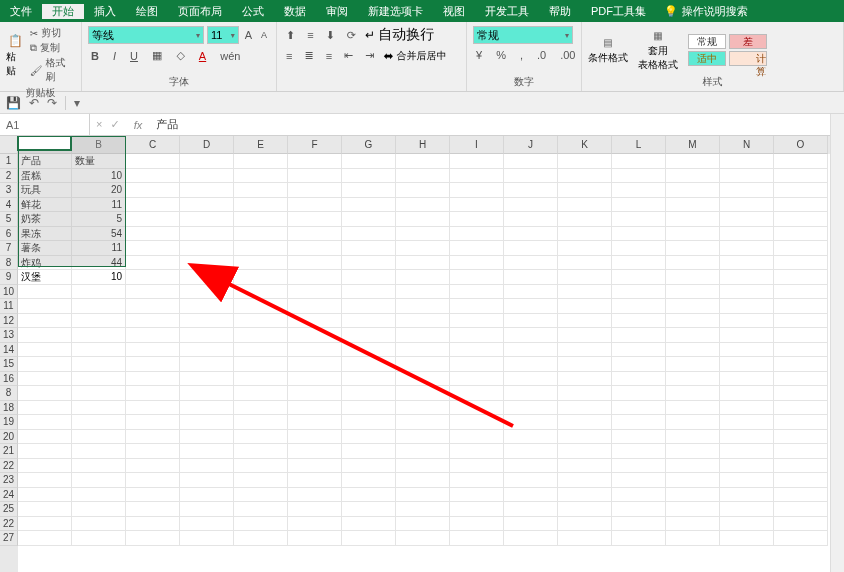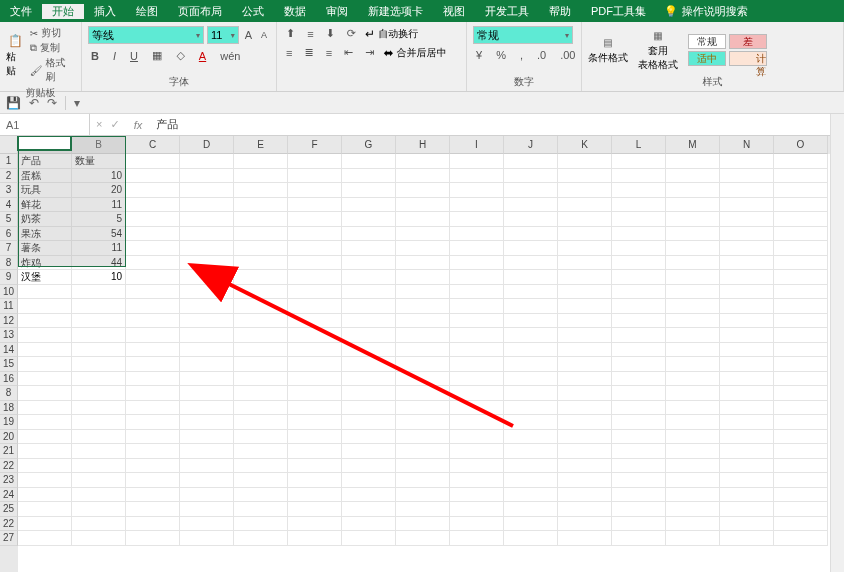--- a/index.html
+++ b/index.html
@@ -138,21 +138,21 @@
 
   <div class="group" style="width:190px">
     <div class="vstack" style="gap:4px">
       <div class="hstack" style="gap:6px">
         <span class="btn">⬆</span>
         <span class="btn">≡</span>
         <span class="btn">⬇</span>
         <span class="btn">⟳</span>
         <div class="hstack">
             <span>↵</span>
-            <span style="font-size:10px">自动换行</span>
+            <span style="font-size:14px">自动换行</span>
           </div>
       </div>
       <div class="hstack" style="gap:6px">
         <span class="btn">≡</span>
         <span class="btn">≣</span>
         <span class="btn">≡</span>
         <span class="btn">⇤</span>
         <span class="btn">⇥</span>
         <div class="hstack">
             <span>⬌</span>

